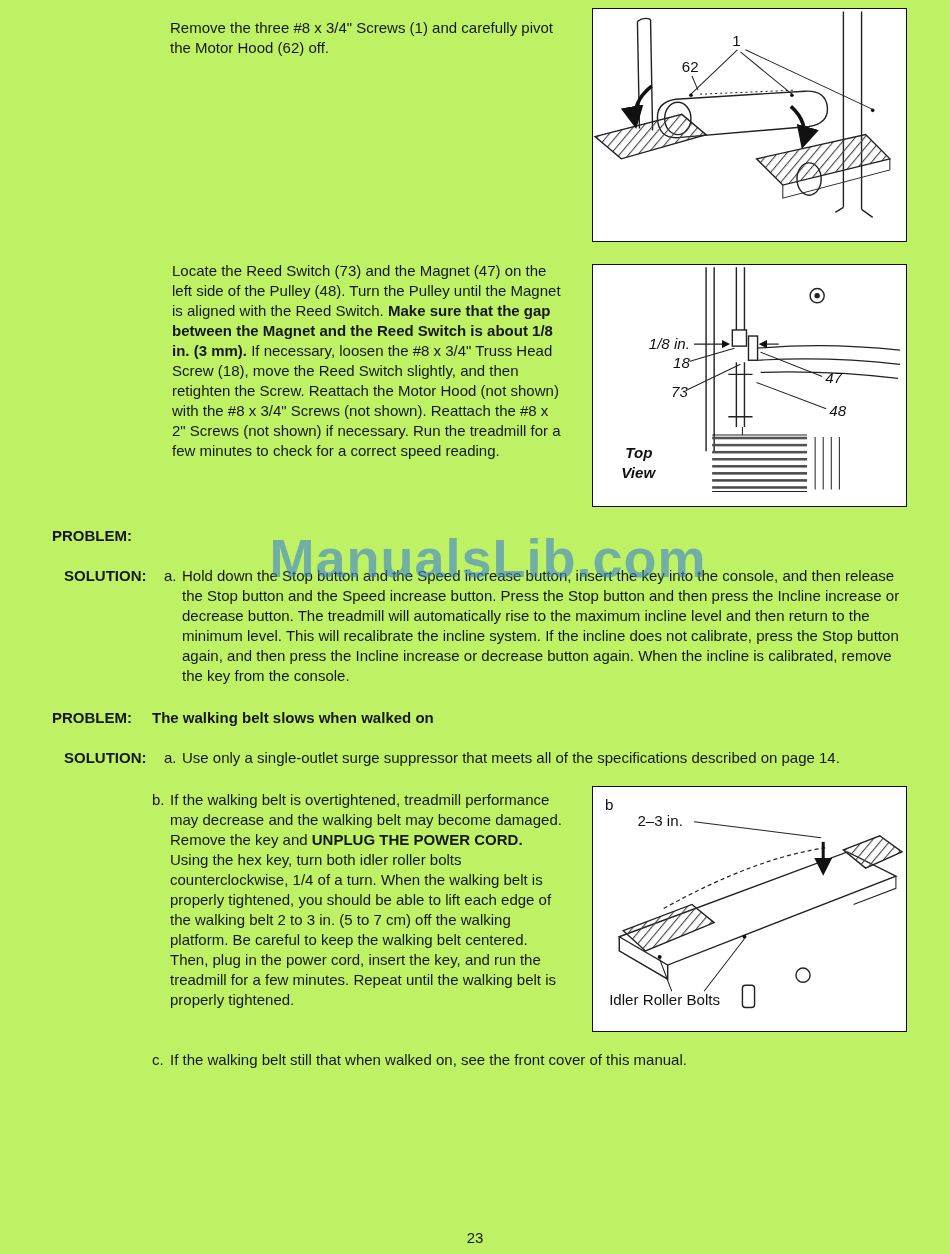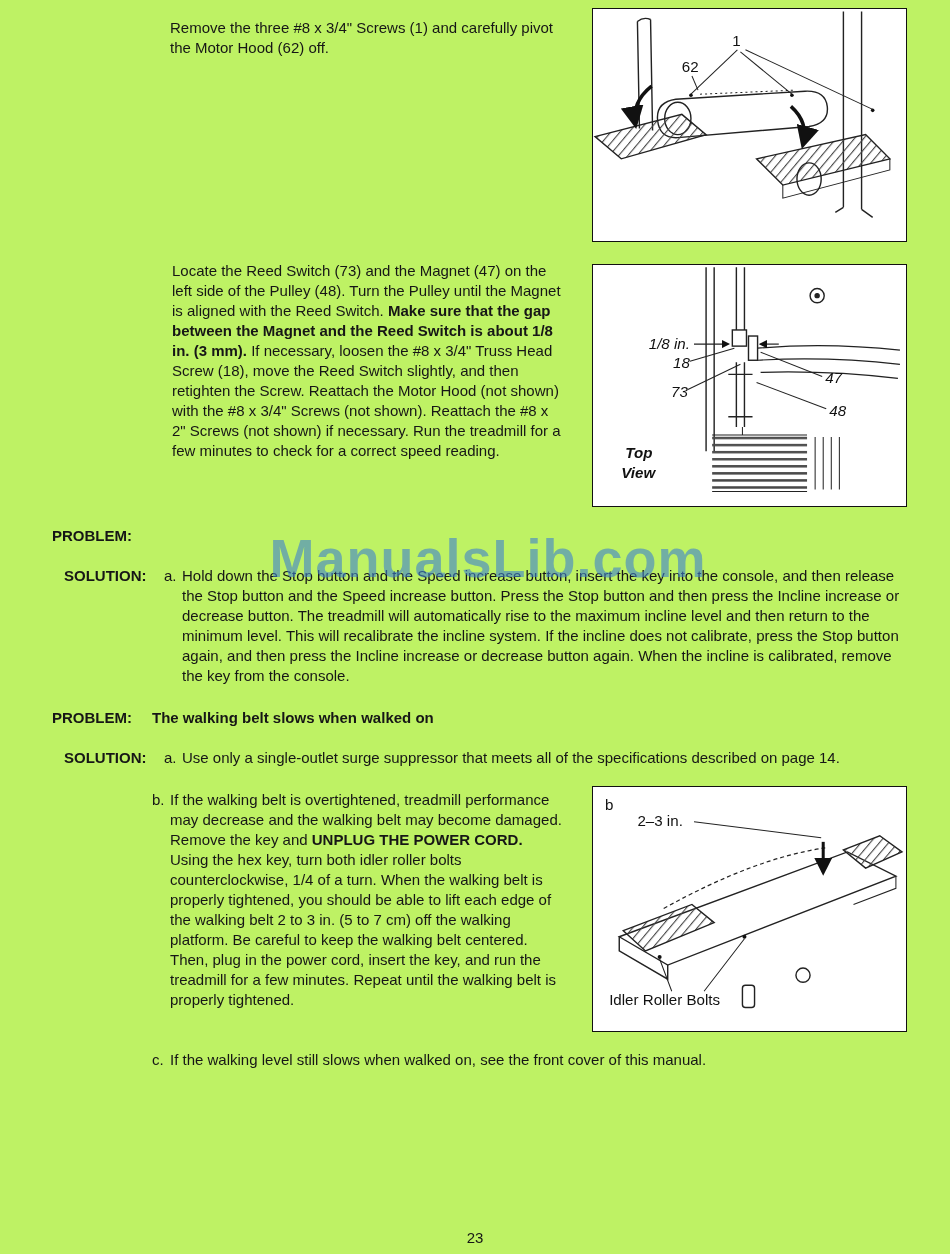--- a/index.html
+++ b/index.html
@@ -182,20 +182,20 @@
           <circle cx="150" cy="148" r="2"></circle>
       </g>
       <text class="dlabel" x="12" y="22">b</text>
       <text class="dlabel" x="44" y="38">2–3 in.</text>
       <text class="dlabel" x="16" y="216">Idler Roller Bolts</text>
     </svg>
   </div>
 
   <div class="item-row ic">
     <span>c.</span>
-    <span>If the walking level still slows when walked on, see the front cover of this manual.</span>
+    <span>If the walking belt still that when walked on, see the front cover of this manual.</span>
   </div>
 
   <div class="watermark">ManualsLib.com</div>
 
   <div class="page-number">23</div>
 
 </div>
 
 </body></html>

